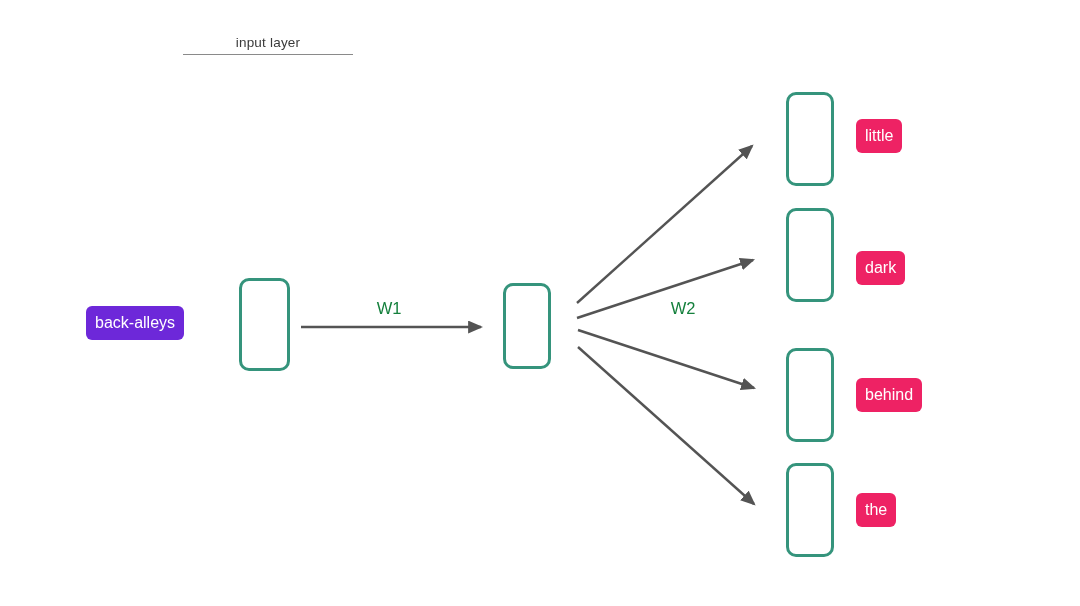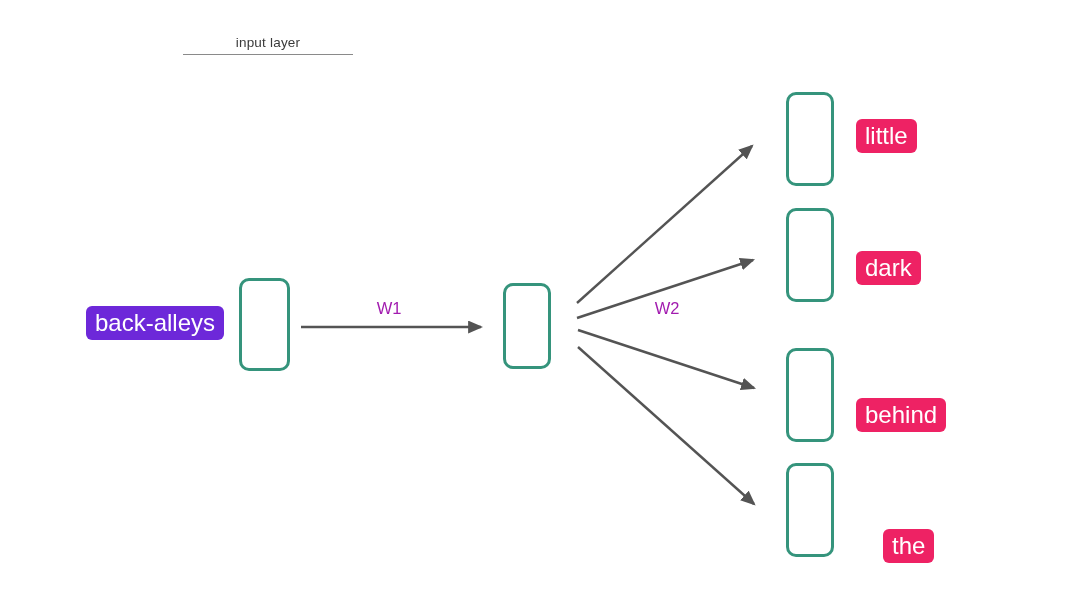--- a/index.html
+++ b/index.html
@@ -49,45 +49,45 @@
   .node-hidden { left: 503px; top: 283px; width: 48px; height: 86px; }
   .node-out1   { left: 786px; top:  92px; width: 48px; height: 94px; }
   .node-out2   { left: 786px; top: 208px; width: 48px; height: 94px; }
   .node-out3   { left: 786px; top: 348px; width: 48px; height: 94px; }
   .node-out4   { left: 786px; top: 463px; width: 48px; height: 94px; }
 
   .badge {
     position: absolute;
     display: inline-block;
     color: #ffffff;
-    font-size: 24px;
+    font-size: 16px;
     line-height: 26px;
     padding: 4px 9px;
     border-radius: 6px;
     white-space: nowrap;
   }
   .badge-input {
     left: 86px; top: 306px;
     background: #6d28d9;
   }
   .badge-output { background: #ee2264; }
   .badge-out1 { left: 856px; top: 119px; }
   .badge-out2 { left: 856px; top: 238px; margin-top: 13px; }
-  .badge-out3 { left: 856px; top: 398px; }
-  .badge-out4 { left: 883px; top: 493px; margin-top: 36px; }
+  .badge-out3 { left: 856px; top: 378px; }
+  .badge-out4 { left: 856px; top: 493px; }
 
   .weight-label {
     position: absolute;
     width: 56px;
     text-align: center;
     font-size: 16.5px;
-    color: #a21caf;
+    color: #15803d;
   }
   .weight-w1 { left: 361px; top: 299px; }
-  .weight-w2 { left: 639px; top: 299px; }
+  .weight-w2 { left: 655px; top: 299px; }
 </style>
 </head>
 <body>
 
 <div class="canvas">
 
   <svg class="arrows-layer" viewBox="0 0 1080 606" xmlns="http://www.w3.org/2000/svg">
     <defs>
       <marker id="arrowhead" viewBox="0 0 14 12" refX="12" refY="6" markerWidth="15" markerHeight="13" markerUnits="userSpaceOnUse" orient="auto">
         <path d="M0,0 L14,6 L0,12 Z" fill="#545454"></path>

